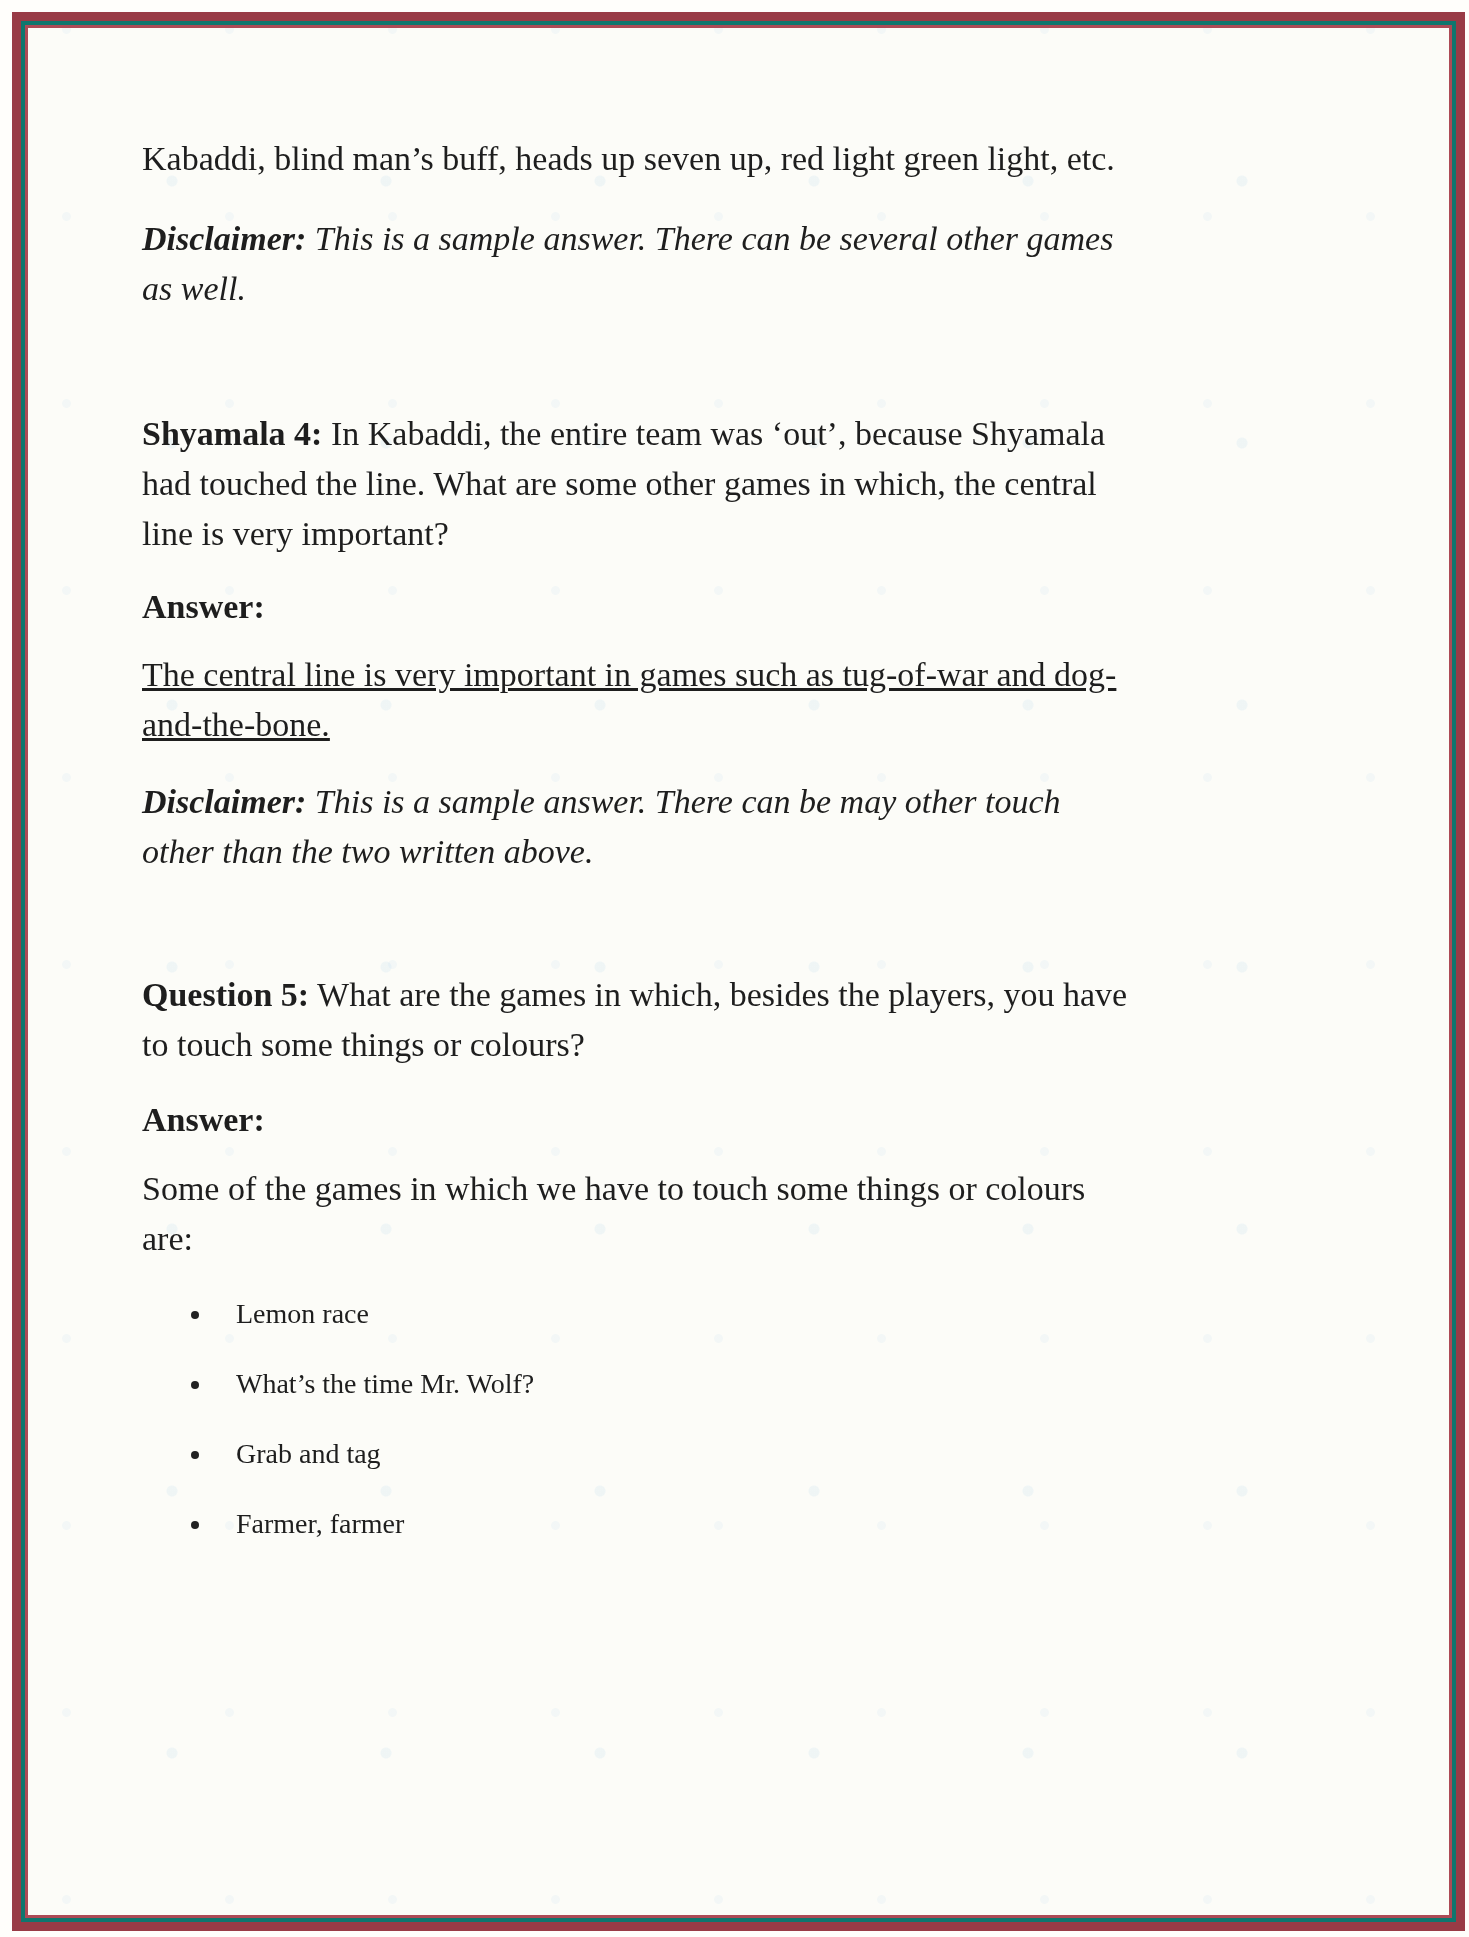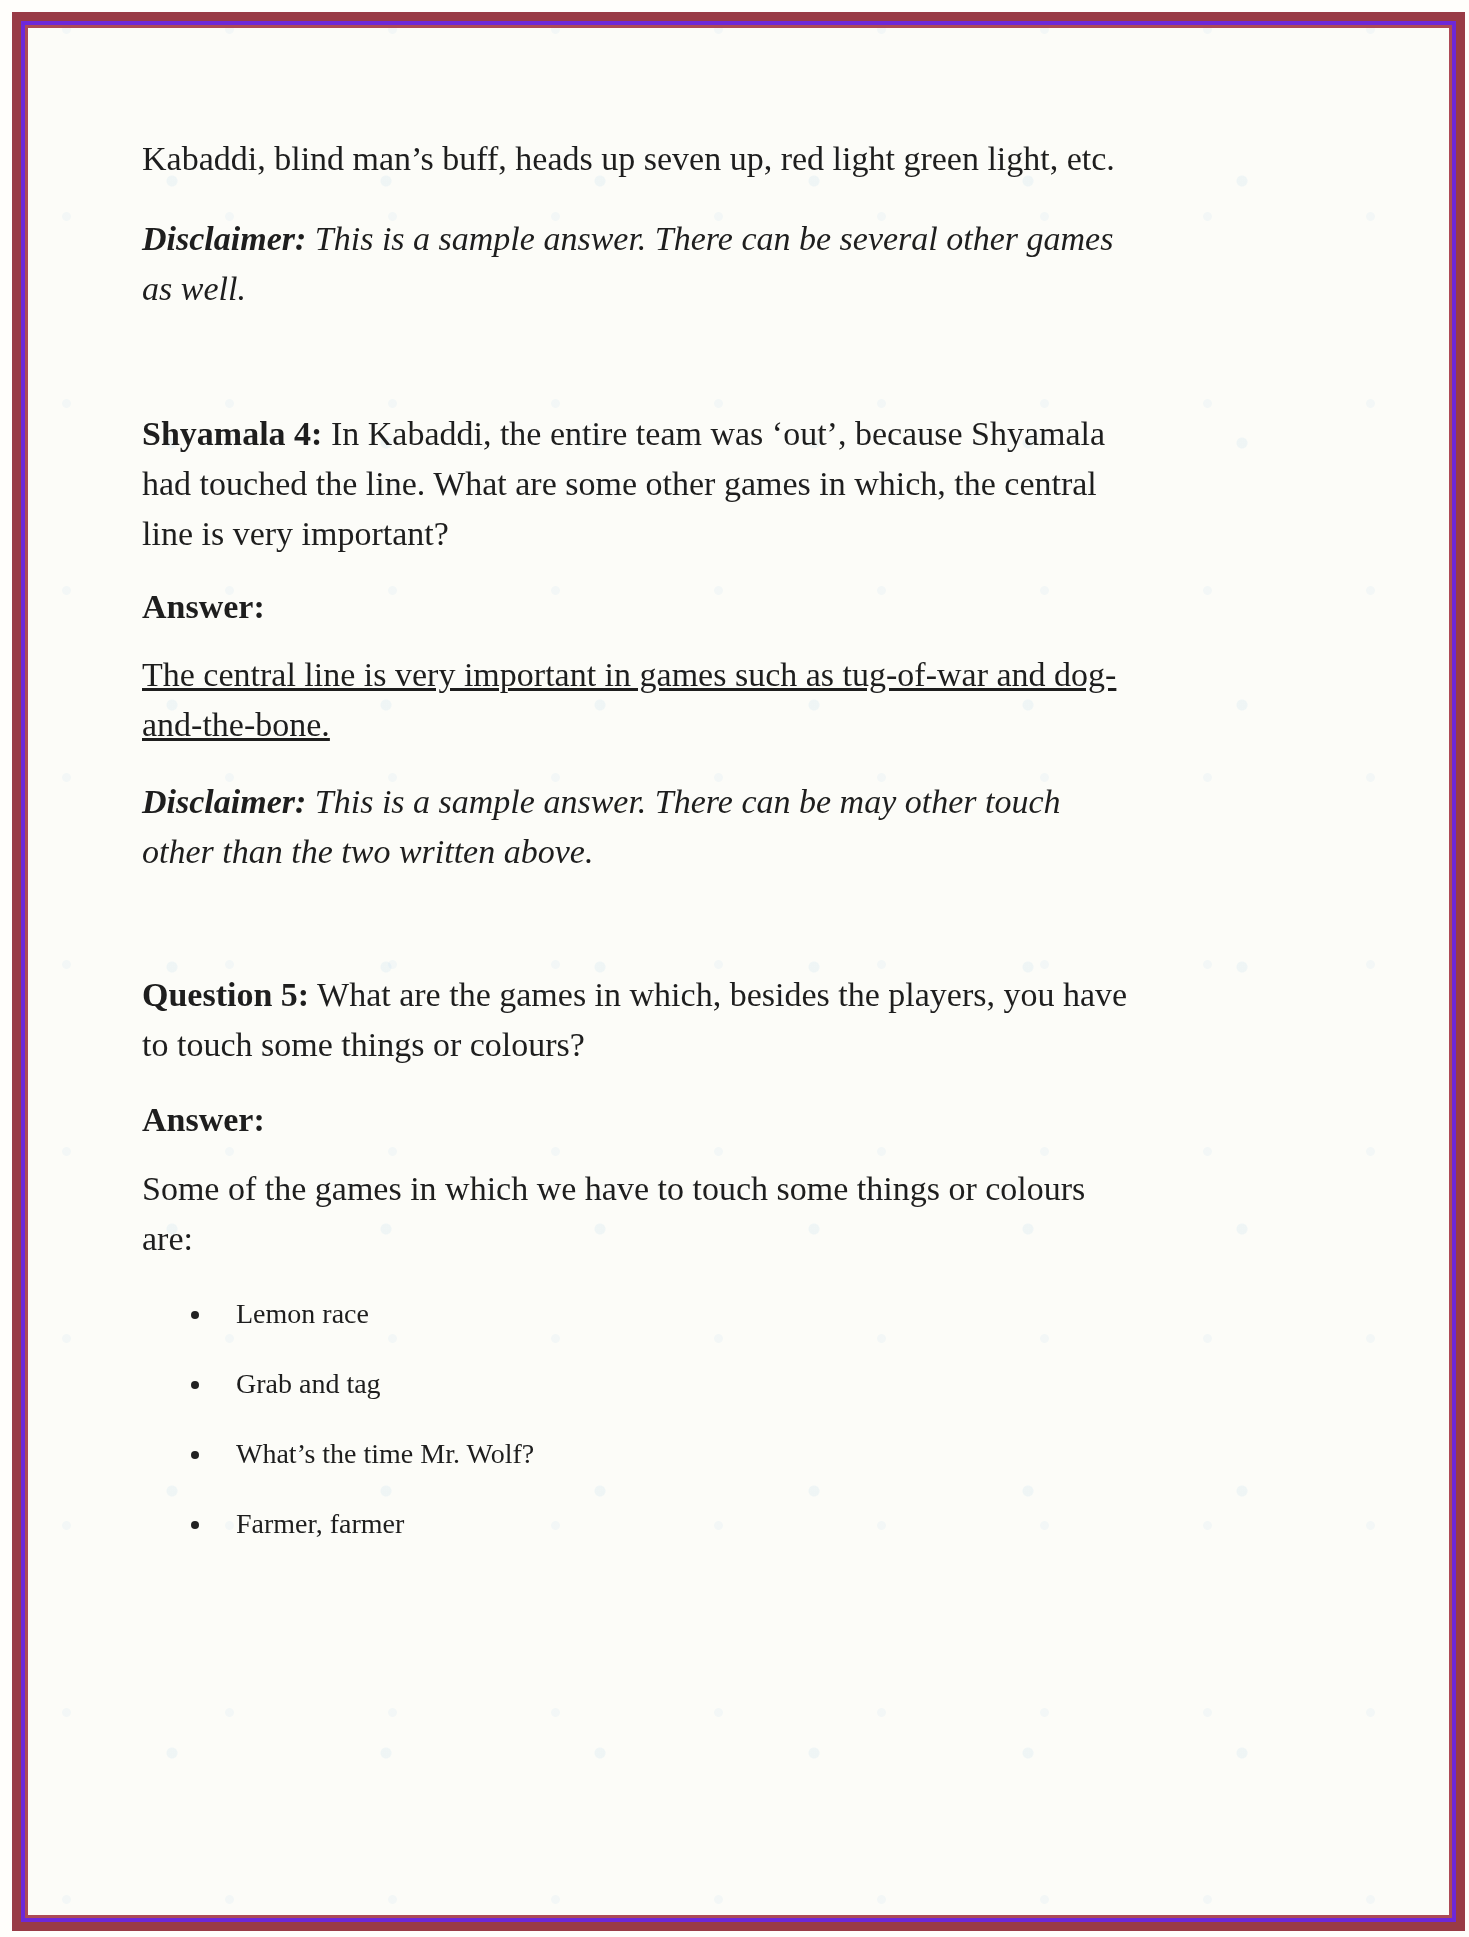--- a/index.html
+++ b/index.html
@@ -23,21 +23,21 @@
     color: var(--ink);
   }
   .outer-frame {
     position: absolute;
     left: 12px;
     top: 12px;
     right: 4px;
     bottom: 6px;
     border: 9px solid var(--outer);
     padding: 20px;
-    background: #6d28d9;
+    background: #0f766e;
   }
   .inner-frame {
     position: absolute;
     inset: 4px;
     border: 3px solid var(--inner-border);
     background-color: var(--bg);
     background-image:
       radial-gradient(circle, rgba(186,216,236,0.20) 5px, rgba(186,216,236,0) 6px),
       radial-gradient(circle, rgba(186,216,236,0.13) 4px, rgba(186,216,236,0) 5px);
     background-size: 214px 262px, 163px 187px;
@@ -117,20 +117,20 @@
       <p class="m-question5"><span class="bold">Question 5:</span> <span class="pre">What are the games in which, besides the players, you have
 to touch some things or colours?</span></p>
 
       <p class="m-answer5lab"><span class="bold">Answer:</span></p>
 
       <p class="m-answer5"><span class="pre">Some of the games in which we have to touch some things or colours
 are:</span></p>
 
       <ul class="games-list">
         <li><span class="bullet-dot"></span><span class="pre">Lemon race</span></li>
+        <li><span class="bullet-dot"></span><span class="pre">What’s the time Mr. Wolf?</span></li>
         <li><span class="bullet-dot"></span><span class="pre">Grab and tag</span></li>
-        <li><span class="bullet-dot"></span><span class="pre">What’s the time Mr. Wolf?</span></li>
         <li><span class="bullet-dot"></span><span class="pre">Farmer, farmer</span></li>
       </ul>
 
     </div>
   </div>
 </div>
 
 </body></html>

